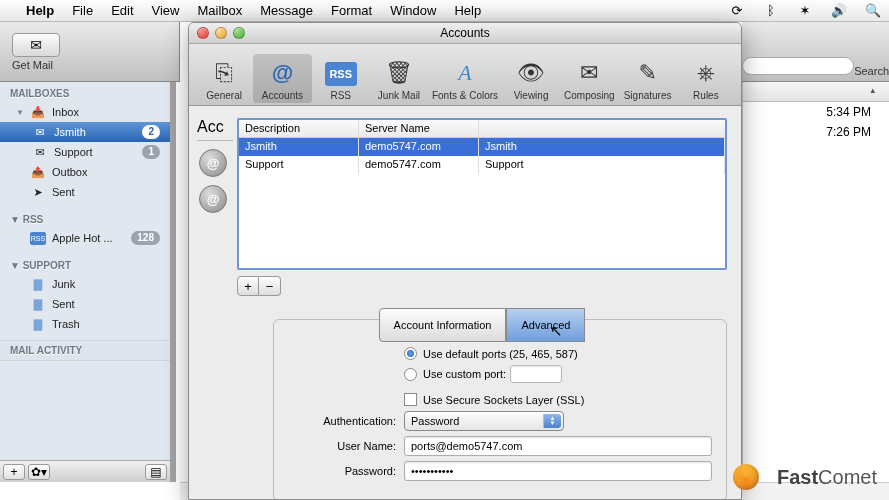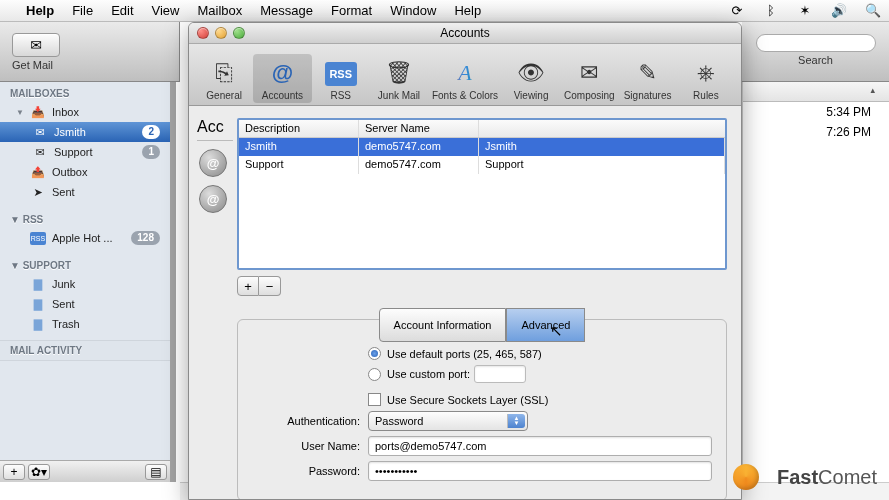--- a/index.html
+++ b/index.html
@@ -11,21 +11,21 @@
 .menubar .bold { font-weight: bold; }
 .menubar .spacer { flex: 1; }
 .menubar .ico { width: 16px; text-align: center; font-size: 13px; }
 
 
 .mail-toolbar { position: absolute; top: 22px; left: 0; width: 180px; height: 60px; background: linear-gradient(#eaeaea, #bfbfbf); border-right: 1px solid #888; border-bottom: 1px solid #888; display: flex; flex-direction: column; align-items: flex-start; justify-content: center; padding-left: 12px; }
 .mail-toolbar .tb-btn { width: 48px; height: 24px; background: linear-gradient(#fdfdfd,#d8d8d8); border: 1px solid #999; border-radius: 4px; display:flex; align-items:center; justify-content:center; font-size:14px; margin-bottom:2px; box-shadow: 0 1px 0 rgba(255,255,255,.6) inset; }
 .mail-toolbar .lbl { font-size: 11px; color: #333; }
 
 
-.right-toolbar { position: absolute; top: 22px; left: 742px; right: 0; height: 60px; background: linear-gradient(#eaeaea,#bfbfbf); border-bottom:1px solid #888; display:flex; align-items:flex-end; justify-content:center; padding-bottom:4px; flex-direction:column; }
+.right-toolbar { position: absolute; top: 22px; left: 742px; right: 0; height: 60px; background: linear-gradient(#eaeaea,#bfbfbf); border-bottom:1px solid #888; display:flex; align-items:flex-end; justify-content:center; padding-bottom:4px; flex-direction:row; }
 .right-toolbar .search { width: 120px; height: 18px; border:1px solid #aaa; border-radius:9px; background:#fff; margin: 0 auto 2px; }
 .right-toolbar .slabel { font-size:11px; color:#333; margin: 0 auto; }
 
 
 .sidebar { position:absolute; top:82px; left:0; width:176px; bottom:18px; background:#e1e7ee; border-right:6px solid #a3a3a3; overflow:hidden; }
 .sb-head { font-size:10px; font-weight:bold; color:#6e7884; padding:6px 10px 3px; text-shadow: 0 1px 0 #fff; }
 .sb-item { display:flex; align-items:center; height:20px; padding: 0 10px 0 16px; gap:6px; font-size:11px; color:#222; }
 .sb-item .disc { font-size:8px; color:#7a828c; width:8px; }
 .sb-item .ficon { width:16px; height:13px; display:inline-flex; align-items:center; justify-content:center; font-size:11px; }
 .sb-item .badge { margin-left:auto; background:#9aa3ae; color:#fff; border-radius:8px; padding:0 6px; font-size:10px; font-weight:bold; line-height:14px; }
@@ -73,21 +73,21 @@
 .addrm .b { width:22px; height:20px; border:1px solid #999; background:linear-gradient(#fdfdfd,#dedede); display:flex;align-items:center;justify-content:center; font-size:13px; }
 .addrm .b:first-child{border-radius:4px 0 0 4px;} .addrm .b:last-child{border-left:none;border-radius:0 4px 4px 0;}
 
 .tabs { position:absolute; top:202px; left:48px; right:14px; }
 .segctrl { display:flex; justify-content:center; position:relative; z-index:2; height:22px; }
 .seg { height:20px; padding:16px 14px; font-size:11px; border:1px solid #8a8a8a; background:linear-gradient(#fdfdfd,#dcdcdc); display:flex;align-items:center; }
 .seg:first-child{border-radius:4px 0 0 4px;} .seg:last-child{border-left:none;border-radius:0 4px 4px 0;}
 .seg.on { background: linear-gradient(#b7cfef,#6f9fde); }
 .cursor { position:absolute; top:14px; left: calc(50% + 68px); font-size:15px; color:#000; z-index:3; pointer-events:none; }
 
-.panel { margin-top:-11px; border:1px solid #bcbcbc; border-radius:6px; padding:22px 14px 14px; background:#ececec; }
+.panel { margin-top:-11px; border:1px solid #bcbcbc; border-radius:6px; padding:22px 14px 14px; background:#ececec;margin-left:36px; }
 .row { display:flex; align-items:center; margin:5px 0; font-size:11px; }
 .row .lbl { width:116px; text-align:right; padding-right:8px; }
 .radio, .check { width:13px; height:13px; border:1px solid #888; margin-right:6px; background:#fff; display:inline-flex; align-items:center; justify-content:center; }
 .radio { border-radius:50%; }
 .radio.on::after { content:""; width:7px; height:7px; border-radius:50%; background: radial-gradient(#6aa0e8,#2b63b8); }
 .portbox { width:52px; height:18px; border:1px solid #bbb; background:#fff; margin-left:4px; border-radius:3px; box-shadow: inset 0 1px 2px rgba(0,0,0,.1); }
 .select { flex:0 0 160px; height:20px; border:1px solid #8a8a8a; border-radius:4px; background:linear-gradient(#fdfdfd,#e4e4e4); display:flex; align-items:center; padding:0 6px; position:relative; }
 .select .arr { position:absolute; right:2px; top:2px; bottom:2px; width:18px; border-left:1px solid #bbb; background:linear-gradient(#8fb6ea,#4d83cf); border-radius:0 3px 3px 0; display:flex; flex-direction:column; align-items:center; justify-content:center; color:#fff; font-size:6px; line-height:5px; }
 .inp { flex:1; height:20px; border:1px solid #aeaeae; background:#fff; border-radius:3px; padding:0 6px; display:flex; align-items:center; box-shadow: inset 0 1px 2px rgba(0,0,0,.12); font-size:11px; }
 

